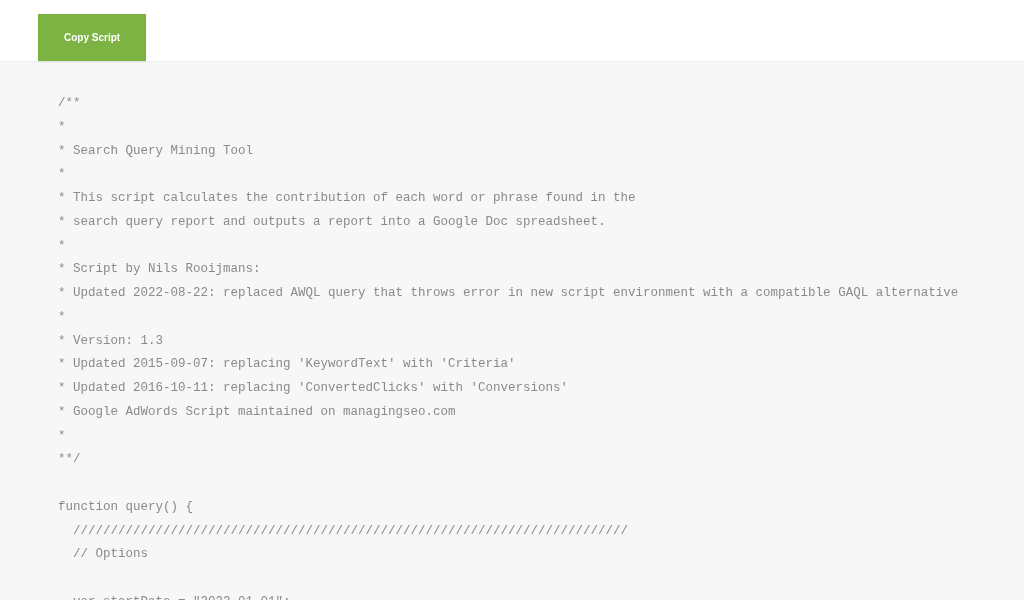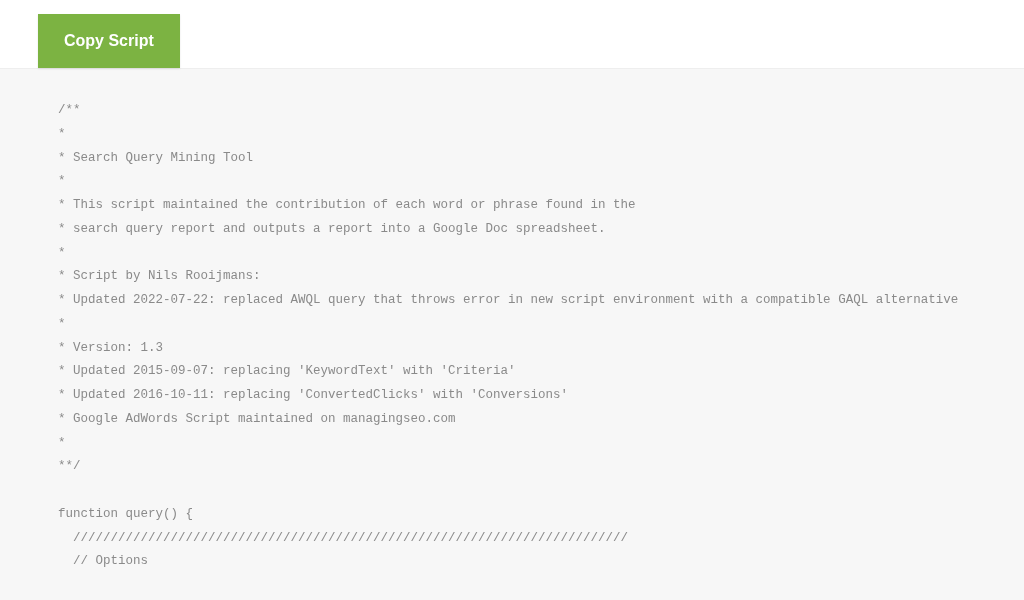--- a/index.html
+++ b/index.html
@@ -12,21 +12,21 @@
       background: #ffffff;
       width: 1024px;
       height: 600px;
       overflow: hidden;
     }
     .copy-btn {
       display: inline-block;
       background: #7cb342;
       color: #ffffff;
       font-weight: bold;
-      font-size: 16px;
+      font-size: 10px;
       padding: 18px 26px;
       border: none;
       cursor: pointer;
       margin-left: 38px;
       margin-top: 14px;
       box-shadow: 0 1px 2px rgba(0,0,0,0.1);
     }
     .code-panel {
       background: #f7f7f7;
       margin-top: 0;
@@ -44,25 +44,25 @@
 <body>
 
 
 
 <button class="copy-btn">Copy Script</button>
 
 <div class="code-panel"><span>/**</span>
 <span>*</span>
 <span>* Search Query Mining Tool</span>
 <span>*</span>
-<span>* This script maintained the contribution of each word or phrase found in the</span>
+<span>* This script calculates the contribution of each word or phrase found in the</span>
 <span>* search query report and outputs a report into a Google Doc spreadsheet.</span>
 <span>*</span>
 <span>* Script by Nils Rooijmans:</span>
-<span>* Updated 2022-07-22: replaced AWQL query that throws error in new script environment with a compatible GAQL alternative</span>
+<span>* Updated 2022-08-22: replaced AWQL query that throws error in new script environment with a compatible GAQL alternative</span>
 <span>*</span>
 <span>* Version: 1.3</span>
 <span>* Updated 2015-09-07: replacing 'KeywordText' with 'Criteria'</span>
 <span>* Updated 2016-10-11: replacing 'ConvertedClicks' with 'Conversions'</span>
 <span>* Google AdWords Script maintained on managingseo.com</span>
 <span>*</span>
 <span>**/</span>
 <span></span>
 <span>function query() {</span>
 <span>  //////////////////////////////////////////////////////////////////////////</span>

